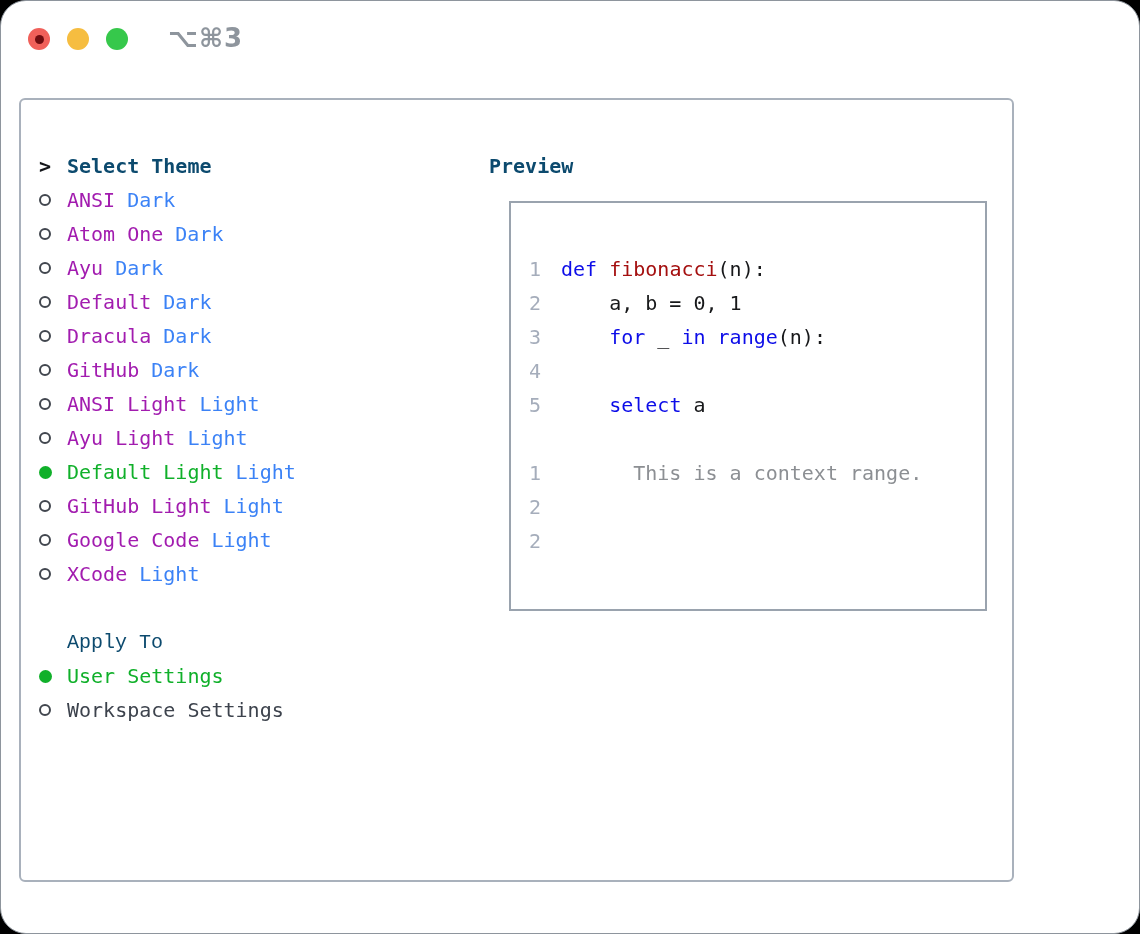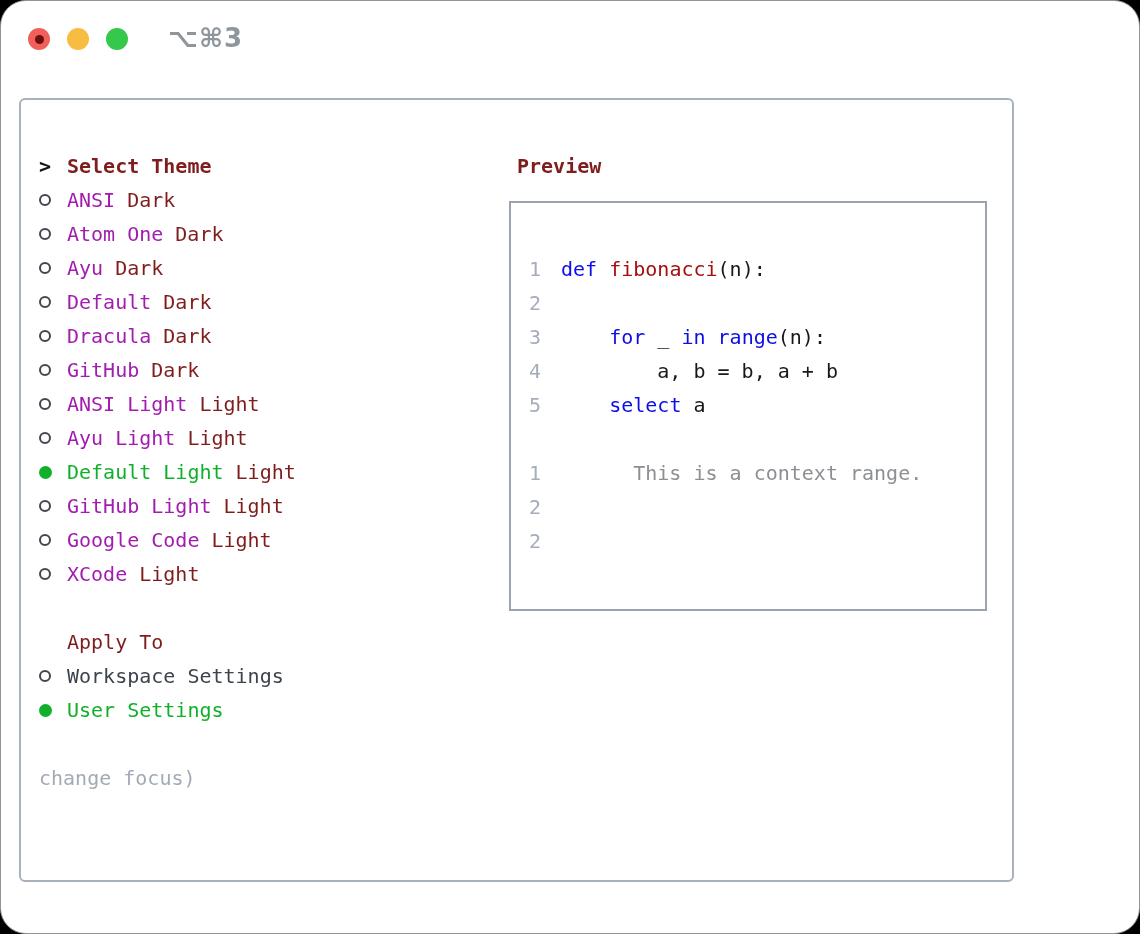--- a/index.html
+++ b/index.html
@@ -33,30 +33,30 @@
     position:absolute;left:18px;top:97px;width:995px;height:784px;
     border:2px solid #a9b1bc;border-radius:6px;box-sizing:border-box;
     background:#fff;
   }
   .row{height:34px;display:flex;align-items:center;font-size:20px;white-space:pre;}
   .left-col{position:absolute;left:18px;top:49px;}
   .marker{width:28px;display:flex;align-items:center;flex:none;}
   .caret{font-weight:700;color:#14161a;}
   .circle{width:12px;height:12px;border:2px solid #41464e;border-radius:50%;box-sizing:border-box;}
   .circle.filled{width:13px;height:13px;border:none;background:var(--accent-green);}
-  .hdr{font-weight:700;color:#7f1d1d;}
+  .hdr{font-weight:700;color:#0c4a6e;}
   .t-name{color:#a21caf;}
   .t-name.sel{color:var(--accent-green);}
-  .t-tag{color:#7f1d1d;margin-left:12px;}
+  .t-tag{color:#3b82f6;margin-left:12px;}
   .opt-label{color:#3d434d;}
   .opt-label.sel{color:var(--accent-green);}
-  .subhdr{color:#7f1d1d;}
+  .subhdr{color:#0c4a6e;font-family:Liberation Mono, monospace;}
   .hint{color:#a2aab6;}
   
-  .preview-title{position:absolute;left:496px;top:49px;}
+  .preview-title{position:absolute;left:468px;top:49px;}
   .preview-box{
     position:absolute;left:488px;top:101px;width:478px;height:410px;
     border:2px solid #9aa3ae;box-sizing:border-box;
     padding:49px 0 0 18px;overflow:hidden;
   }
   .cline{height:34px;display:flex;align-items:center;font-size:20px;white-space:pre;}
   .ln{width:32px;flex:none;color:#a5adbb;}
   .kw{color:var(--keyword-blue);}
   .fn{color:var(--function-red);}
   .txt{color:#17181a;}
@@ -100,38 +100,37 @@
         </div>
 
       <div class="row"></div>
 
       <div class="row">
         <span class="marker"></span>
         <span class="subhdr">Apply To</span>
       </div>
 
       <div id="apply-options">
+          <div class="row"><span class="marker"><span class="circle filled"></span></span><span class="opt-label sel">User Settings</span></div>
           <div class="row"><span class="marker"><span class="circle"></span></span><span class="opt-label">Workspace Settings</span></div>
-          <div class="row"><span class="marker"><span class="circle filled"></span></span><span class="opt-label sel">User Settings</span></div>
         </div>
 
       <div class="row"></div>
 
-      <div class="row hint">change focus)</div>
     </div>
 
     <div class="row preview-title">
       <span class="hdr">Preview</span>
     </div>
 
     <div class="preview-box" id="preview-box">
         <div class="cline"><span class="ln">1</span><span class="kw">def</span><span class="txt"> </span><span class="fn">fibonacci</span><span class="txt">(n):</span></div>
-        <div class="cline"><span class="ln">2</span></div>
+        <div class="cline"><span class="ln">2</span><span class="txt">    a, b = 0, 1</span></div>
         <div class="cline"><span class="ln">3</span><span class="txt">    </span><span class="kw">for</span><span class="txt"> _ </span><span class="kw">in</span><span class="txt"> </span><span class="kw">range</span><span class="txt">(n):</span></div>
-        <div class="cline"><span class="ln">4</span><span class="txt">        a, b = b, a + b</span></div>
+        <div class="cline"><span class="ln">4</span></div>
         <div class="cline"><span class="ln">5</span><span class="txt">    </span><span class="kw">select</span><span class="txt"> a</span></div>
         <div class="cline"><span class="ln"></span></div>
         <div class="cline"><span class="ln">1</span><span class="ctx">      This is a context range.</span></div>
         <div class="cline"><span class="ln">2</span></div>
         <div class="cline"><span class="ln">2</span></div>
       </div>
 
   </div>
 </div>
 

